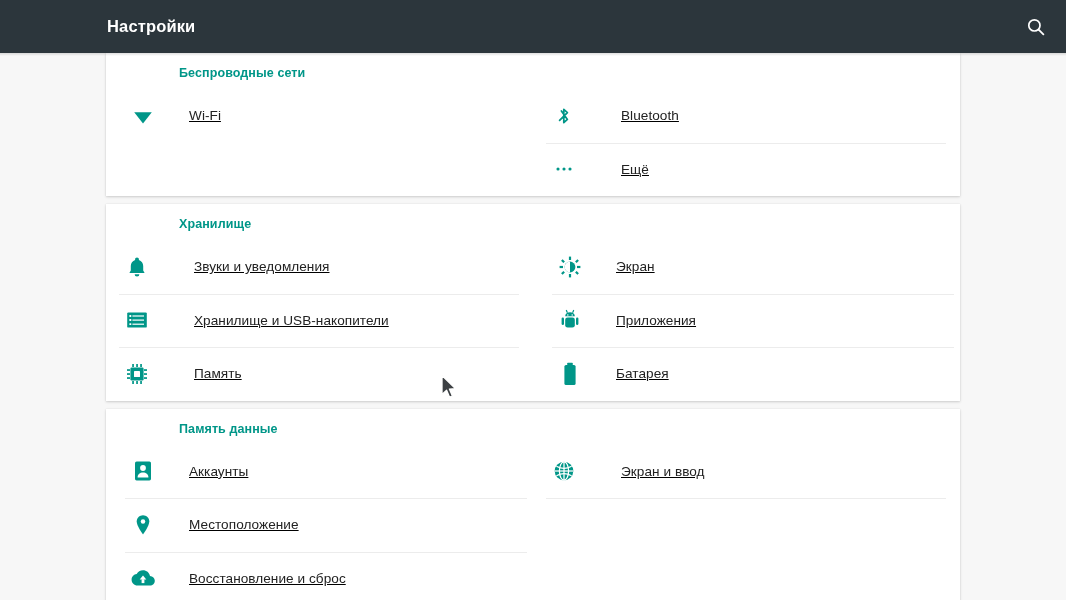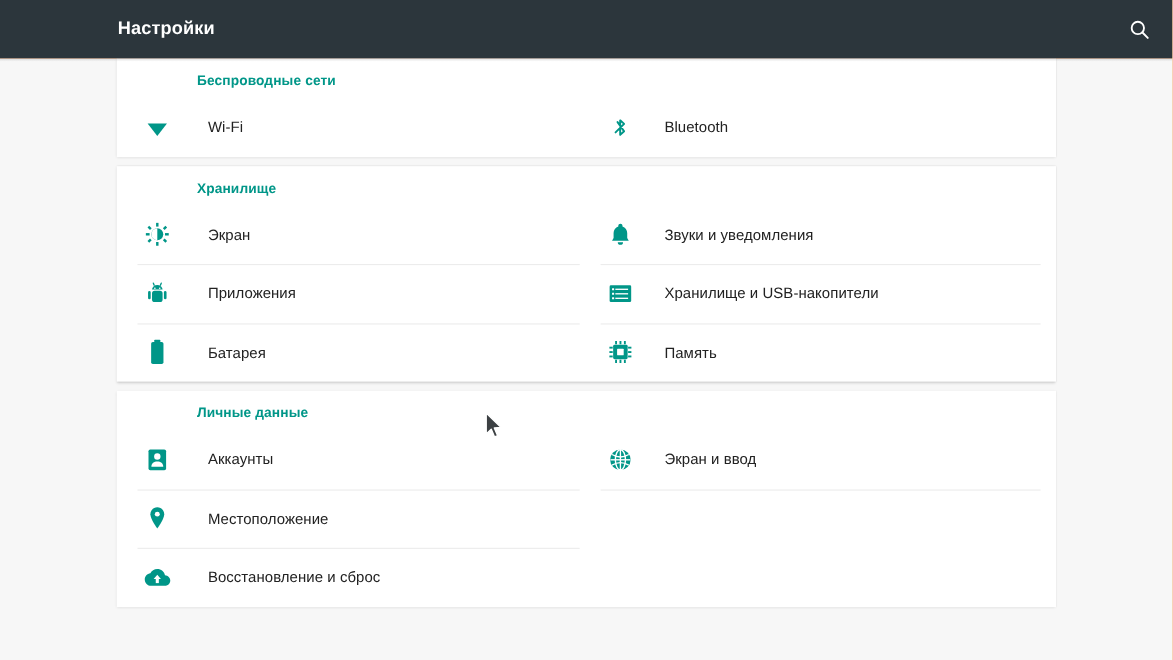--- a/index.html
+++ b/index.html
@@ -101,20 +101,21 @@
     padding-left: 48px;
   }
 
   .card-body {
     display: flex;
     padding-top: 36px;
   }
   .col {
     width: 427px;
     position: relative;
+    text-decoration: underline;
   }
 
   .row {
     position: relative;
     height: 53.5px;
     display: flex;
     align-items: center;
     cursor: pointer;
   }
   .row + .row::before {
@@ -142,21 +143,21 @@
   }
   .col.right .row-icon { margin-left: 19px; }
 
   .row-label {
     margin-left: 34px;
     font-size: 13.6px;
     color: #222222;
     letter-spacing: 0.05px;
     white-space: nowrap;
   }
-  .col.right .row-label { margin-left: 28px; }
+  .col.right .row-label { margin-left: 45px; }
 
   
   .card.clipped .col.right .row:last-child::after {
     content: "";
     position: absolute;
     bottom: -1px;
     left: 13px;
     width: 400px;
     height: 1px;
     background: #ececec;
@@ -213,76 +214,38 @@
             <div class="row">
               <span class="row-icon">
                 <svg width="20" height="20" viewBox="0 0 20 20">
                   <g stroke="#009688" stroke-width="1.75" fill="none" stroke-linecap="round" stroke-linejoin="round">
                     <path d="M7.4 5.0 L13.4 13.4 L9.8 16.6 L9.8 3.4 L13.4 6.6 L5.6 14.4"></path>
                   </g>
                 </svg>
               </span>
               <span class="row-label">Bluetooth</span>
             </div>
+            <div class="row">
+              <span class="row-icon">
+                <svg width="20" height="20" viewBox="0 0 20 20">
+                  <circle cx="4" cy="10" r="1.55" fill="#009688"></circle>
+                  <circle cx="10" cy="10" r="1.55" fill="#009688"></circle>
+                  <circle cx="16" cy="10" r="1.55" fill="#009688"></circle>
+                </svg>
+              </span>
+              <span class="row-label">Ещё</span>
+            </div>
           </div>
 
         </div>
       </div>
 
       <div class="card">
         <div class="card-title">Хранилище</div>
         <div class="card-body">
-
-          <div class="col left">
-            <div class="row">
-              <span class="row-icon">
-                <svg width="22" height="22" viewBox="0 0 22 22">
-                  <g fill="#009688">
-                    <circle cx="11" cy="11" r="5.4"></circle>
-                    <rect x="9.9" y="0.6" width="2.2" height="3.4"></rect>
-                    <rect x="9.9" y="18" width="2.2" height="3.4"></rect>
-                    <rect x="0.6" y="9.9" width="3.4" height="2.2"></rect>
-                    <rect x="18" y="9.9" width="3.4" height="2.2"></rect>
-                    <rect x="2.9" y="3.6" width="2.2" height="3.2" transform="rotate(-45 4 5.2)"></rect>
-                    <rect x="16.9" y="15.2" width="2.2" height="3.2" transform="rotate(-45 18 16.8)"></rect>
-                    <rect x="2.9" y="15.2" width="2.2" height="3.2" transform="rotate(45 4 16.8)"></rect>
-                    <rect x="16.9" y="3.6" width="2.2" height="3.2" transform="rotate(45 18 5.2)"></rect>
-                  </g>
-                  <path d="M11 5.6 A5.4 5.4 0 0 0 11 16.4 Z" fill="#ffffff"></path>
-                </svg>
-              </span>
-              <span class="row-label">Экран</span>
-            </div>
-            <div class="row">
-              <span class="row-icon">
-                <svg width="20" height="22" viewBox="0 0 20 22">
-                  <g fill="#009688">
-                    <rect x="6.2" y="0.8" width="1.2" height="3.2" rx="0.6" transform="rotate(-22 6.8 2.4)"></rect>
-                    <rect x="12.6" y="0.8" width="1.2" height="3.2" rx="0.6" transform="rotate(22 13.2 2.4)"></rect>
-                    <path d="M5.2 7.2 A4.8 4.0 0 0 1 14.8 7.2 Z"></path>
-                    <rect x="5.2" y="8.4" width="9.6" height="10.2" rx="2.4"></rect>
-                    <rect x="1.6" y="8.6" width="2.4" height="7.4" rx="1.2"></rect>
-                    <rect x="16" y="8.6" width="2.4" height="7.4" rx="1.2"></rect>
-                  </g>
-                  <circle cx="7.8" cy="6.0" r="0.75" fill="#ffffff"></circle>
-                  <circle cx="12.2" cy="6.0" r="0.75" fill="#ffffff"></circle>
-                </svg>
-              </span>
-              <span class="row-label">Приложения</span>
-            </div>
-            <div class="row">
-              <span class="row-icon">
-                <svg width="16" height="24" viewBox="0 0 16 24">
-                  <rect x="5.2" y="0.8" width="5.6" height="2.4" rx="0.7" fill="#009688"></rect>
-                  <rect x="2.4" y="3.0" width="11.2" height="20" rx="1.6" fill="#009688"></rect>
-                </svg>
-              </span>
-              <span class="row-label">Батарея</span>
-            </div>
-          </div>
 
           <div class="col right">
             <div class="row">
               <span class="row-icon">
                 <svg width="20" height="22" viewBox="0 0 20 22">
                   <g fill="#009688">
                     <path d="M10 1.4 C11.1 1.4 11.9 2.2 11.9 3.2 L11.9 3.9 C14.5 4.7 16.2 7.1 16.2 9.9 L16.2 14.4 L17.6 16.9 L2.4 16.9 L3.8 14.4 L3.8 9.9 C3.8 7.1 5.5 4.7 8.1 3.9 L8.1 3.2 C8.1 2.2 8.9 1.4 10 1.4 Z"></path>
                     <path d="M7.6 18.2 L12.4 18.2 A2.4 2.4 0 0 1 7.6 18.2 Z"></path>
                   </g>
                 </svg>
@@ -323,25 +286,73 @@
                     <rect x="10.2" y="18.0" width="1.7" height="3.0"></rect>
                     <rect x="14.2" y="18.0" width="1.7" height="3.0"></rect>
                   </g>
                   <rect x="8.0" y="8.0" width="6.0" height="6.0" rx="0.6" fill="#ffffff"></rect>
                 </svg>
               </span>
               <span class="row-label">Память</span>
             </div>
           </div>
 
+          <div class="col left">
+            <div class="row">
+              <span class="row-icon">
+                <svg width="22" height="22" viewBox="0 0 22 22">
+                  <g fill="#009688">
+                    <circle cx="11" cy="11" r="5.4"></circle>
+                    <rect x="9.9" y="0.6" width="2.2" height="3.4"></rect>
+                    <rect x="9.9" y="18" width="2.2" height="3.4"></rect>
+                    <rect x="0.6" y="9.9" width="3.4" height="2.2"></rect>
+                    <rect x="18" y="9.9" width="3.4" height="2.2"></rect>
+                    <rect x="2.9" y="3.6" width="2.2" height="3.2" transform="rotate(-45 4 5.2)"></rect>
+                    <rect x="16.9" y="15.2" width="2.2" height="3.2" transform="rotate(-45 18 16.8)"></rect>
+                    <rect x="2.9" y="15.2" width="2.2" height="3.2" transform="rotate(45 4 16.8)"></rect>
+                    <rect x="16.9" y="3.6" width="2.2" height="3.2" transform="rotate(45 18 5.2)"></rect>
+                  </g>
+                  <path d="M11 5.6 A5.4 5.4 0 0 0 11 16.4 Z" fill="#ffffff"></path>
+                </svg>
+              </span>
+              <span class="row-label">Экран</span>
+            </div>
+            <div class="row">
+              <span class="row-icon">
+                <svg width="20" height="22" viewBox="0 0 20 22">
+                  <g fill="#009688">
+                    <rect x="6.2" y="0.8" width="1.2" height="3.2" rx="0.6" transform="rotate(-22 6.8 2.4)"></rect>
+                    <rect x="12.6" y="0.8" width="1.2" height="3.2" rx="0.6" transform="rotate(22 13.2 2.4)"></rect>
+                    <path d="M5.2 7.2 A4.8 4.0 0 0 1 14.8 7.2 Z"></path>
+                    <rect x="5.2" y="8.4" width="9.6" height="10.2" rx="2.4"></rect>
+                    <rect x="1.6" y="8.6" width="2.4" height="7.4" rx="1.2"></rect>
+                    <rect x="16" y="8.6" width="2.4" height="7.4" rx="1.2"></rect>
+                  </g>
+                  <circle cx="7.8" cy="6.0" r="0.75" fill="#ffffff"></circle>
+                  <circle cx="12.2" cy="6.0" r="0.75" fill="#ffffff"></circle>
+                </svg>
+              </span>
+              <span class="row-label">Приложения</span>
+            </div>
+            <div class="row">
+              <span class="row-icon">
+                <svg width="16" height="24" viewBox="0 0 16 24">
+                  <rect x="5.2" y="0.8" width="5.6" height="2.4" rx="0.7" fill="#009688"></rect>
+                  <rect x="2.4" y="3.0" width="11.2" height="20" rx="1.6" fill="#009688"></rect>
+                </svg>
+              </span>
+              <span class="row-label">Батарея</span>
+            </div>
+          </div>
+
         </div>
       </div>
 
       <div class="card clipped">
-        <div class="card-title">Личные данные</div>
+        <div class="card-title">Память данные</div>
         <div class="card-body">
 
           <div class="col left">
             <div class="row">
               <span class="row-icon">
                 <svg width="20" height="22" viewBox="0 0 20 22">
                   <rect x="2.0" y="1.6" width="16" height="18.8" rx="1.6" fill="#009688"></rect>
                   <circle cx="10" cy="8.0" r="2.9" fill="#ffffff"></circle>
                   <path d="M4.6 17.4 C4.6 14.3 7.0 12.6 10 12.6 C13.0 12.6 15.4 14.3 15.4 17.4 Z" fill="#ffffff"></path>
                 </svg>

